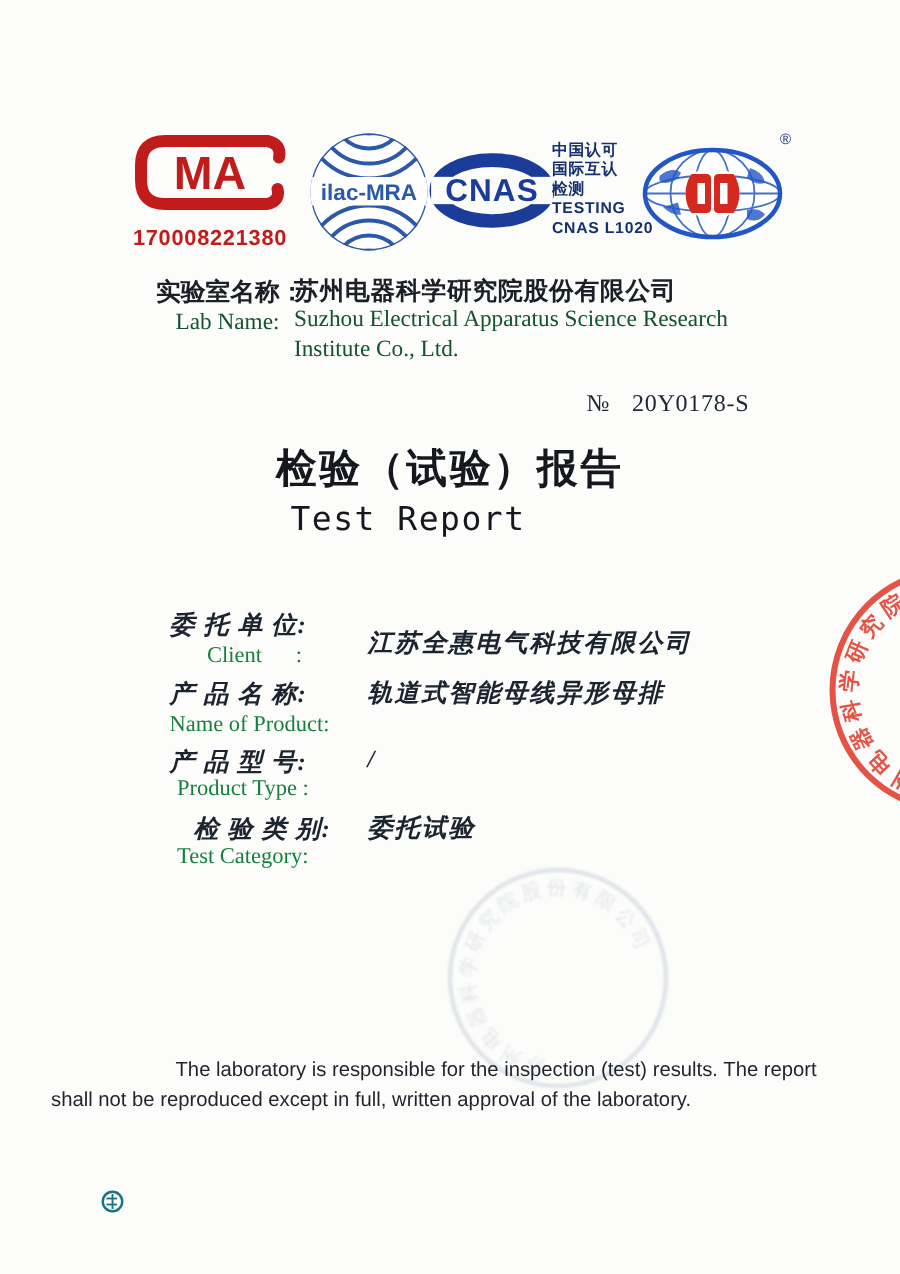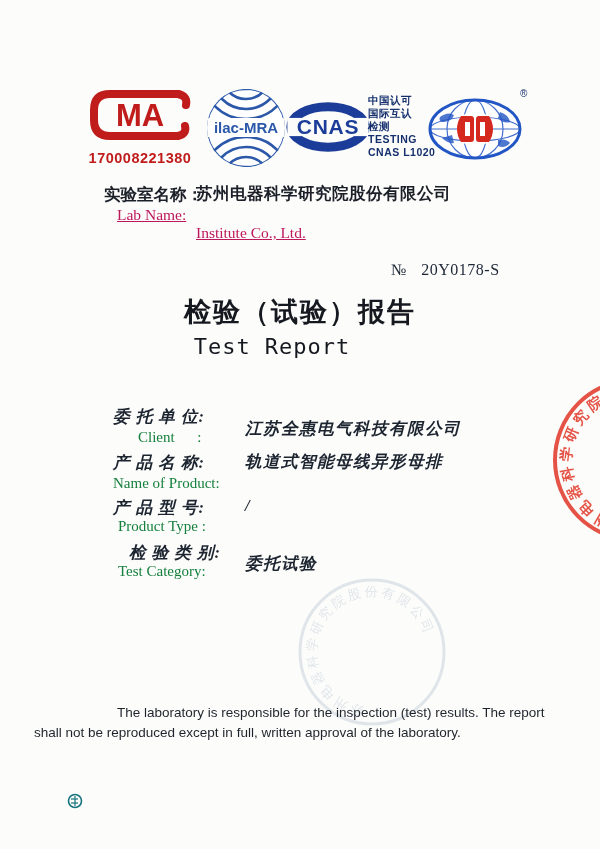--- a/index.html
+++ b/index.html
@@ -15,21 +15,21 @@
     color:#c01c1c;font-size:14.5px;letter-spacing:.5px;text-align:center;width:104px;}
   .cnas-block{font-family:"Liberation Sans","DejaVu Sans",sans-serif;font-weight:bold;
     color:#16306e;font-size:10.5px;line-height:13px;letter-spacing:.5px;}
   .reg-mark{font-family:"Liberation Sans",sans-serif;font-size:10px;color:#16306e;}
 
   
   .lab-label-zh{font-family:"Liberation Sans","DejaVu Sans",sans-serif;font-weight:bold;
     font-size:16.5px;color:#1b1f28;}
   .lab-name-zh{font-family:"Liberation Sans","DejaVu Sans",sans-serif;font-weight:bold;
     font-size:16.5px;color:#1b1f28;letter-spacing:.5px;}
-  .lab-en{font-size:15.5px;color:#be185d;text-decoration:underline;}
+  .lab-en{font-size:15.5px;color:#14532d;}
 
   .report-no{font-size:16px;color:#1d2636;letter-spacing:.5px;}
 
   
   .title-zh{font-family:Liberation Sans, sans-serif;font-weight:bold;
     font-size:27px;letter-spacing:2px;color:#15181f;text-align:center;width:600px;}
   .title-en{font-family:"DejaVu Sans Mono","Liberation Mono",monospace;
     font-size:22px;letter-spacing:1px;color:#15181f;text-align:center;width:544px;}
 
   
@@ -119,20 +119,21 @@
         <path d="M 61 24 h -10 q -3 0 -3 3 v 20 q 0 3 3 3 h 10 q 4 -6 4 -13 q 0 -7 -4 -13 z
                  M 57 30 v 14 h -5 v -14 z" fill-rule="evenodd"></path>
       </g>
     </svg>
     <span class="abs reg-mark" style="left:92px;top:-4px;">®</span>
   </div>
 
   <span class="abs lab-label-zh" style="left:104px;top:184px;text-align:right;">实验室名称：</span>
   <span class="abs lab-name-zh" style="left:196px;top:183px;">苏州电器科学研究院股份有限公司</span>
   <span class="abs lab-en" style="left:117px;top:206px;">Lab Name:</span>
+  <span class="abs lab-en" style="left:196px;top:204px;">Suzhou Electrical Apparatus Science Research</span>
   <span class="abs lab-en" style="left:196px;top:224px;">Institute Co., Ltd.</span>
 
   <div class="abs report-no" style="left:391px;top:261px;">
     <span>№</span>
     <span style="margin-left:10px;">20Y0178-S</span>
   </div>
 
   <div class="abs title-zh" style="left:0;top:294px;">检验（试验）报告</div>
   <div class="abs title-en" style="left:0;top:334px;">Test  Report</div>
 
@@ -149,21 +150,21 @@
   </div>
 
   <div>
     <span class="abs f-label-zh" style="left:113px;top:497px;text-align:center;">产 品 型 号:</span>
     <span class="abs f-value" style="left:245px;top:496px;">/</span>
     <span class="abs f-label-en" style="left:118px;top:518px;">Product Type :</span>
   </div>
 
   <div>
     <span class="abs f-label-zh" style="left:129px;top:542px;">检 验 类 别:</span>
-    <span class="abs f-value" style="left:245px;top:541px;margin-top:12px;">委托试验</span>
+    <span class="abs f-value" style="left:245px;top:541px;">委托试验</span>
     <span class="abs f-label-en" style="left:118px;top:563px;">Test Category:</span>
   </div>
 
   <svg class="abs seal-faint" style="left:292px;top:572px;" width="160" height="160" viewBox="0 0 160 160">
     <circle cx="80" cy="80" r="72" fill="none" stroke="#7d95b2" stroke-width="3"></circle>
     <defs>
         <path id="faintArc" d="M 80 136 A 56 56 0 1 1 80.05 136"></path>
       </defs>
     <text font-size="13" fill="#7d95b2" letter-spacing="3">
       <textPath href="#faintArc" startOffset="8">苏州电器科学研究院股份有限公司</textPath>

